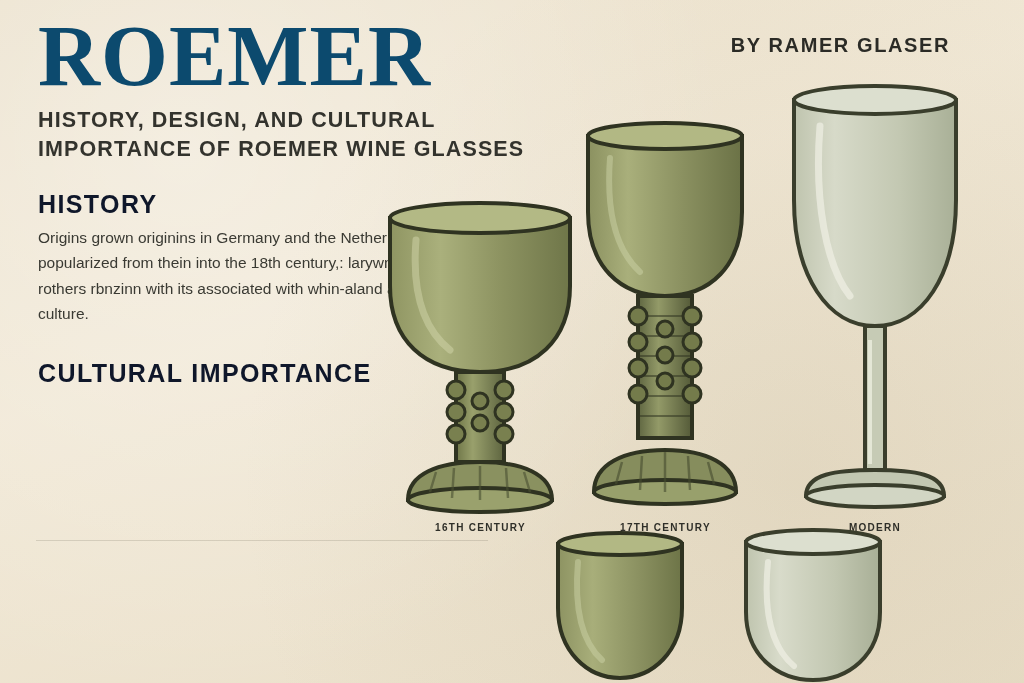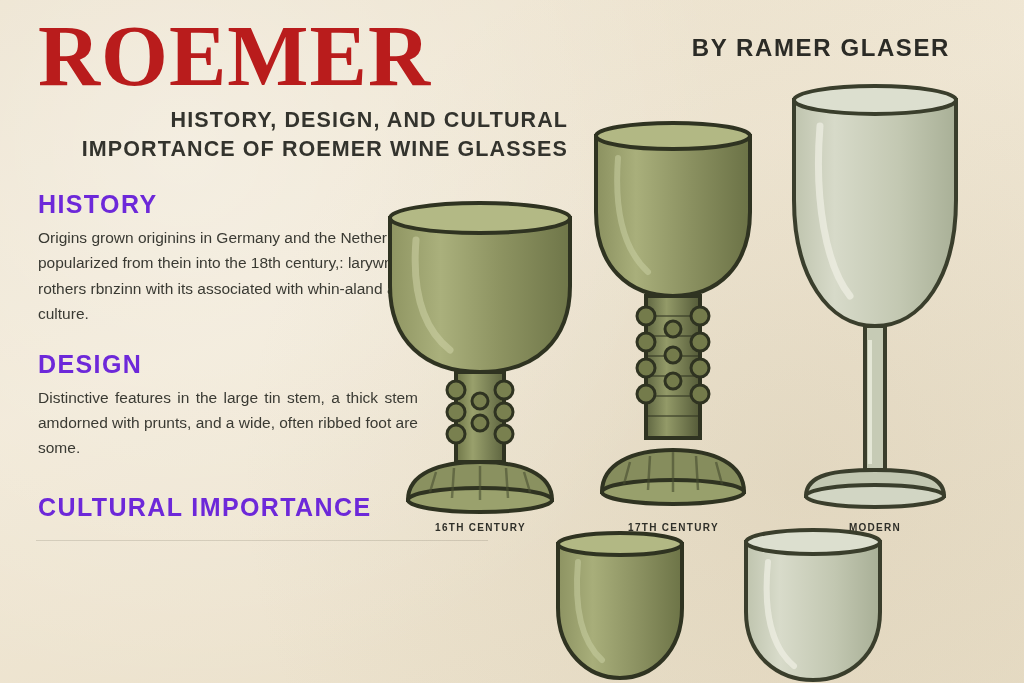--- a/index.html
+++ b/index.html
@@ -36,40 +36,39 @@
     left: 38px;
     top: 14px;
     width: 530px;
   }
   .title {
     font-family: "Liberation Serif", serif;
     font-weight: bold;
     font-size: 86px;
     letter-spacing: 1px;
     line-height: 0.98;
-    color: #b91c1c;
+    color: #0c4a6e;
     margin: 0 0 4px 0;
   }
   .subtitle {
     font-size: 21.5px;
     font-weight: bold;
     letter-spacing: 1.1px;
     line-height: 1.35;
     color: #33332d;
-    margin: 8px 0 0 11px;
+    margin: 8px 0 0 0;
     text-transform: uppercase;
     max-width: 520px;
-    text-align: right;
   }
   .section { margin-top: 22px; }
   .section-head {
     font-size: 25px;
     font-weight: bold;
     letter-spacing: 1.4px;
-    color: #6d28d9;
+    color: #0f172a;
     text-transform: uppercase;
     margin: 0 0 6px 0;
   }
   .section-body {
     font-size: 15.5px;
     line-height: 1.62;
     color: #3a3a33;
     max-width: 500px;
     margin: 0;
   }
@@ -77,21 +76,21 @@
   .sec-design .section-body { max-width: 380px; text-align: justify; }
   .sec-culture .section-body { max-width: 512px; text-align: justify; }
   .sec-history { margin-top: 26px; }
   .sec-design { margin-top: 24px; }
   .sec-culture { margin-top: 33px; }
 
   .byline {
     position: absolute;
     right: 74px;
     top: 34px;
-    font-size: 24px;
+    font-size: 20px;
     font-weight: bold;
     letter-spacing: 1.6px;
     color: #2b2b26;
     text-transform: uppercase;
     z-index: 2;
   }
 
   
   .figures {
     position: absolute;
@@ -107,21 +106,21 @@
   .fig svg { display: block; }
   .fig-caption {
     font-size: 10px;
     font-weight: bold;
     letter-spacing: 1.3px;
     color: #2f2f29;
     text-transform: uppercase;
     margin-top: 2px;
   }
   .fig-16 { left: 18px; top: 140px; }
-  .fig-17 { left: 226px; top: 60px; }
+  .fig-17 { left: 218px; top: 60px; }
   .fig-modern { left: 420px; top: 20px; }
   .fig-bowl-a { left: 190px; top: 470px; }
   .fig-bowl-b { left: 378px; top: 468px; }
 
   .faint-rule {
     position: absolute;
     left: 36px;
     top: 540px;
     width: 452px;
     height: 1px;
@@ -138,24 +137,20 @@
 
     <div class="left">
       <h1 class="title">ROEMER</h1>
       <p class="subtitle">HISTORY, DESIGN, AND CULTURAL IMPORTANCE OF ROEMER WINE GLASSES</p>
 
       <div class="section sec-history">
         <h2 class="section-head">HISTORY</h2>
         <p class="section-body">Origins grown originins in Germany and the Netherlands popularized from thein into the 18th century,: larywn as rothers rbnzinn with its associated with whin-aland and wine culture.</p>
       </div>
 
-      <div class="section sec-design">
-        <h2 class="section-head">DESIGN</h2>
-        <p class="section-body">Distinctive features in the large tin stem, a thick stem amdorned with prunts, and a wide, often ribbed foot are some.</p>
-      </div>
 
       <div class="section sec-culture">
         <h2 class="section-head">CULTURAL IMPORTANCE</h2>
       </div>
     </div>
 
     <div class="faint-rule"></div>
 
     <div class="figures">
 

